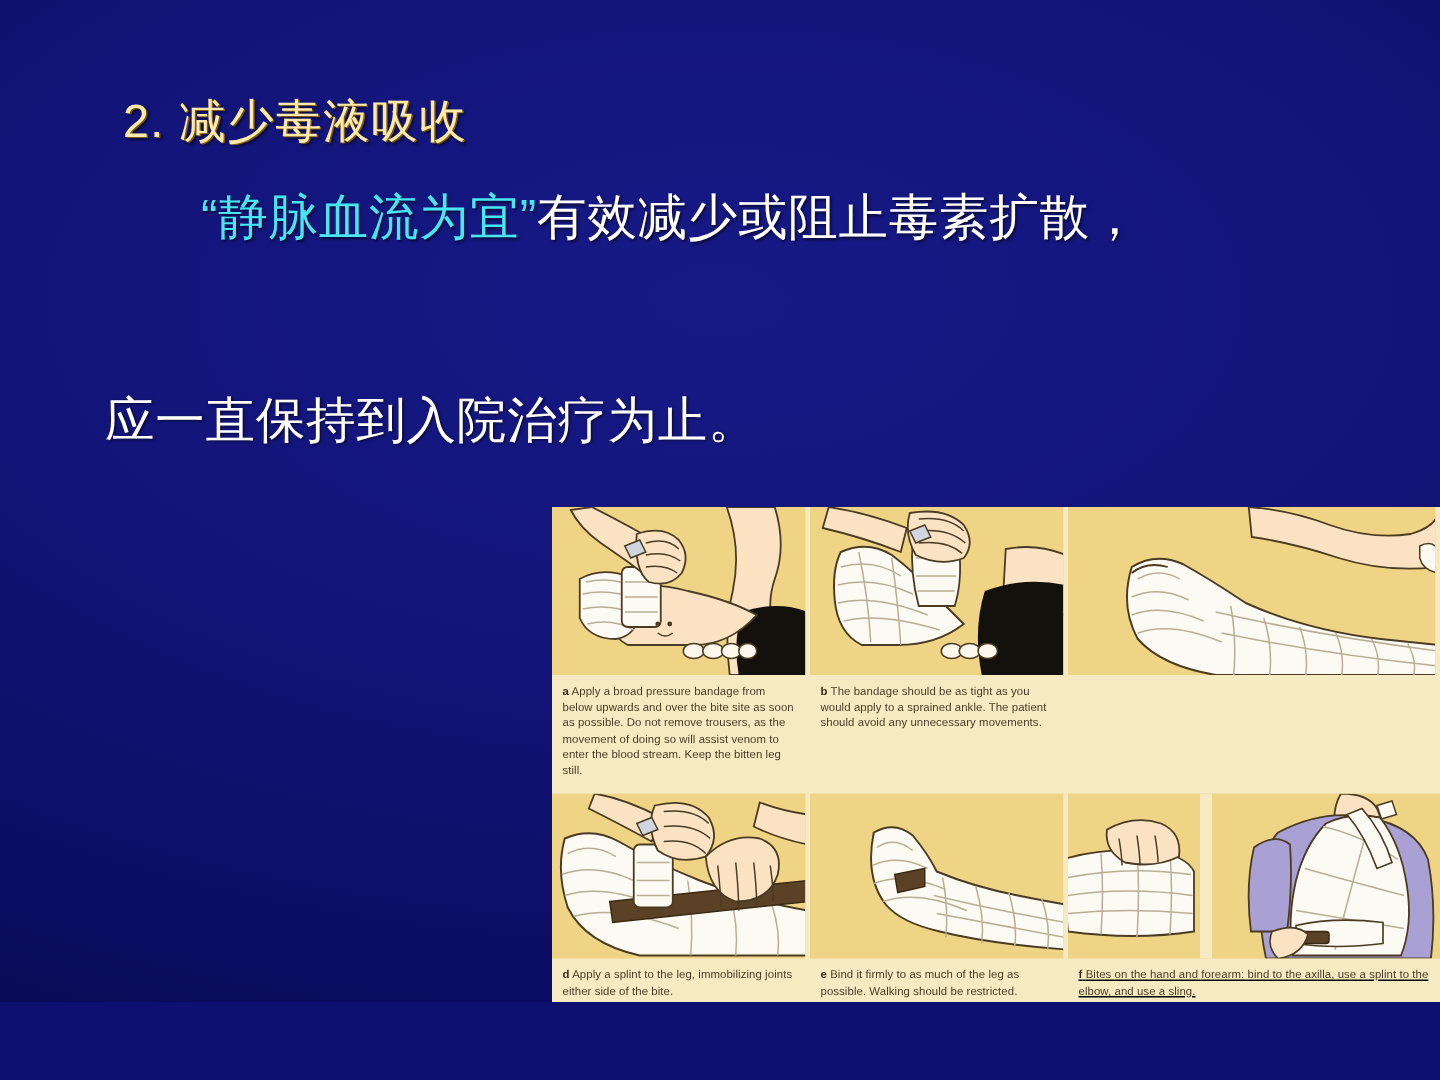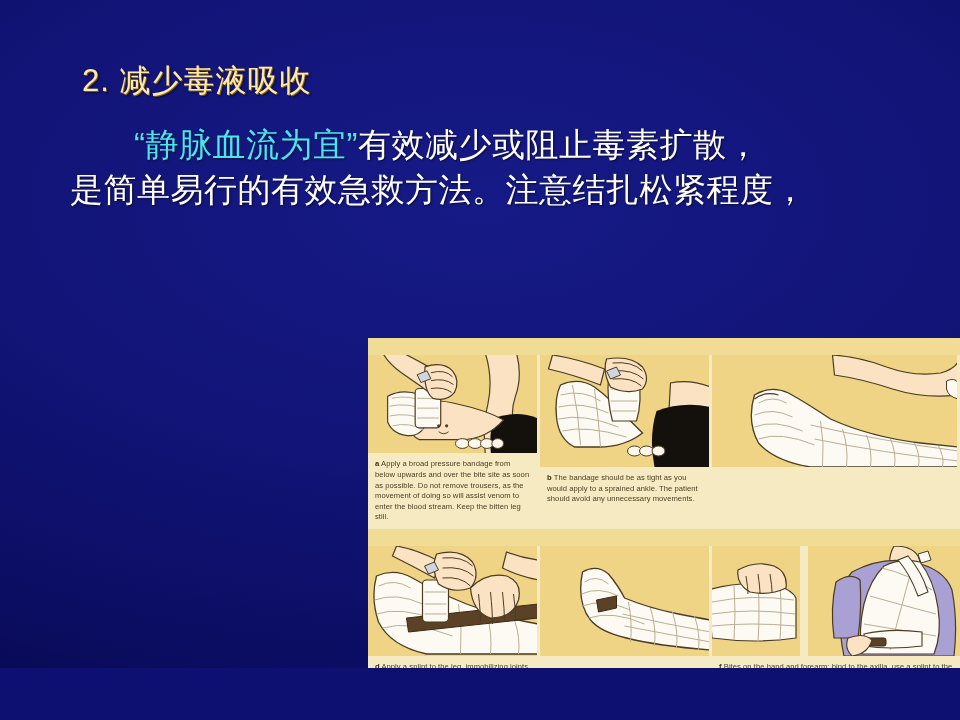--- a/index.html
+++ b/index.html
@@ -45,21 +45,20 @@
     grid-template-rows:1fr 1fr;
     gap:0;
   }
   .panel{
     position:relative;
     background:#f6eac2;
     overflow:hidden;
     display:flex;flex-direction:column;
     border-right:3px solid #f6eac2;
     border-bottom:2px solid #f6eac2;
-    margin-top:17px;
   }
   .panel:last-child{border-right:none;text-decoration:underline;}
   .art{
     position:relative;
     background:#efd485;
     height:112px;
     overflow:hidden;
   }
   .panel.tall .art{height:112px;}
   .panel.bottom .art{height:110px;}
@@ -76,22 +75,23 @@
 </style>
 </head>
 <body>
 
 <div id="slide">
 
   <div id="heading">2. 减少毒液吸收</div>
 
   <div id="body-text">
     <span class="indent"></span><span class="hl">“静脉血流为宜”</span><span>有效减少或阻止毒素扩散，</span><br>
-    <span>是简单易行的有效急救方法。注意结扎松紧程度，</span><br>
     <br>
+    <br>
+    <span>应一直保持到入院治疗为止。</span>
   </div>
 
   <div id="figure">
 
     <div class="panel tall">
       <div class="art">
         <svg viewBox="0 0 172 112" preserveAspectRatio="xMidYMid slice" aria-hidden="true">
           <rect x="0" y="0" width="172" height="112" fill="#efd485"></rect>
 
           <path d="M118 0 L150 0 Q158 26 150 48 Q144 66 150 80 L150 112 L120 112 Q116 80 122 56 Q128 28 118 0Z" fill="#fae2c3" stroke="#4a3b22" stroke-width="1.2"></path>
@@ -287,20 +287,24 @@
               <path d="M112 62 Q118 82 116 100"></path>
             <path d="M134 66 Q140 86 138 102"></path>
               <path d="M156 70 Q162 88 160 104"></path>
             <path d="M84 68 Q126 78 172 86"></path>
             <path d="M86 80 Q128 88 172 96"></path>
           </g>
 
           <path d="M58 54 L78 50 L78 62 L60 66Z" fill="#5b4226" stroke="#3a2a14" stroke-width="1"></path>
         </svg>
       </div>
+      <div class="cap">
+        <b>e</b>
+        <span>Bind it firmly to as much of the leg as possible. Walking should be restricted.</span>
+      </div>
     </div>
 
     <div class="panel bottom">
       <div class="art">
         <svg viewBox="0 0 248 110" preserveAspectRatio="xMidYMid slice" aria-hidden="true">
           <rect x="0" y="0" width="248" height="110" fill="#efd485"></rect>
 
           <path d="M-4 44 Q30 34 66 40 Q80 44 84 52 L84 92 Q44 98 0 92Z" fill="#fdfaf3" stroke="#4a3b22" stroke-width="1.2"></path>
           <g stroke="#b9ae95" stroke-width="1" fill="none">
             <path d="M0 56 Q40 48 82 54"></path>

